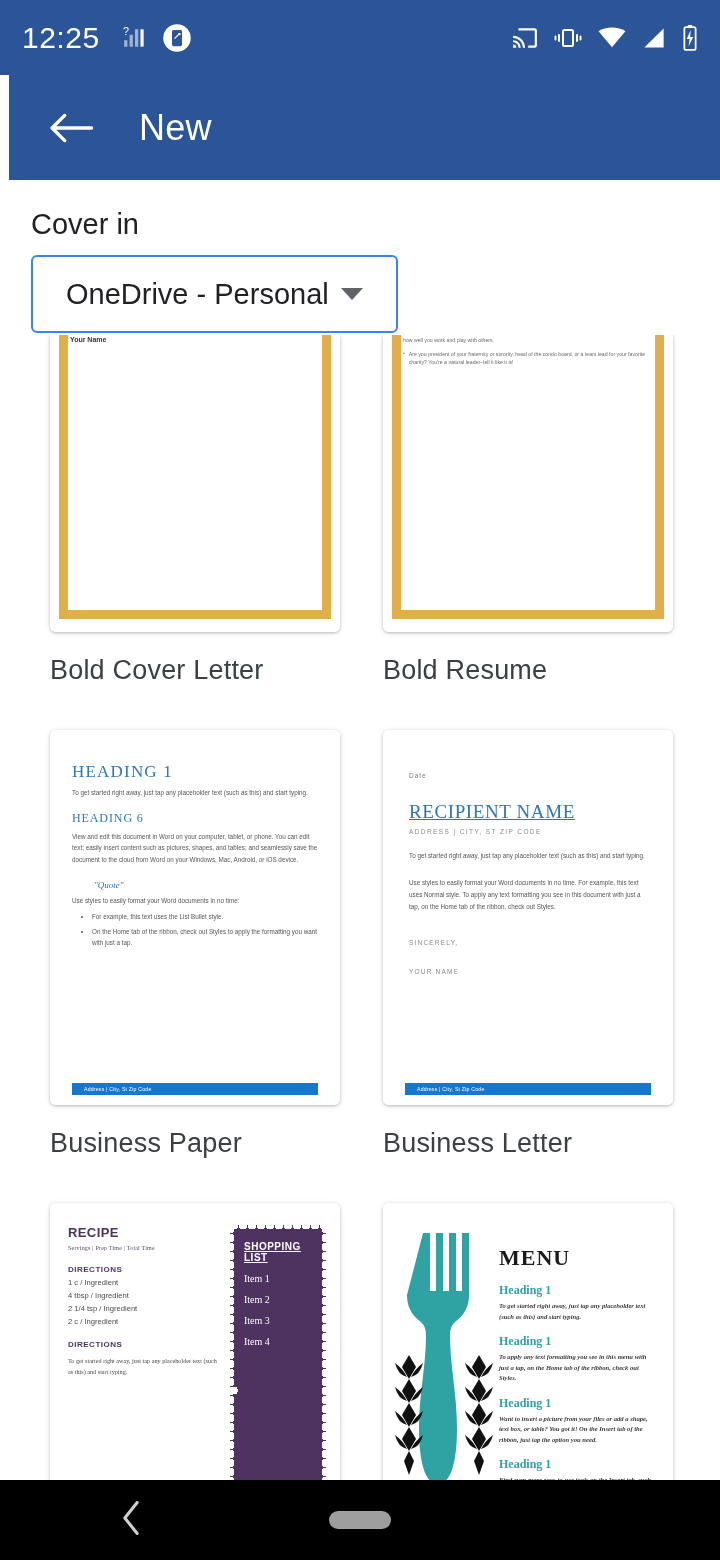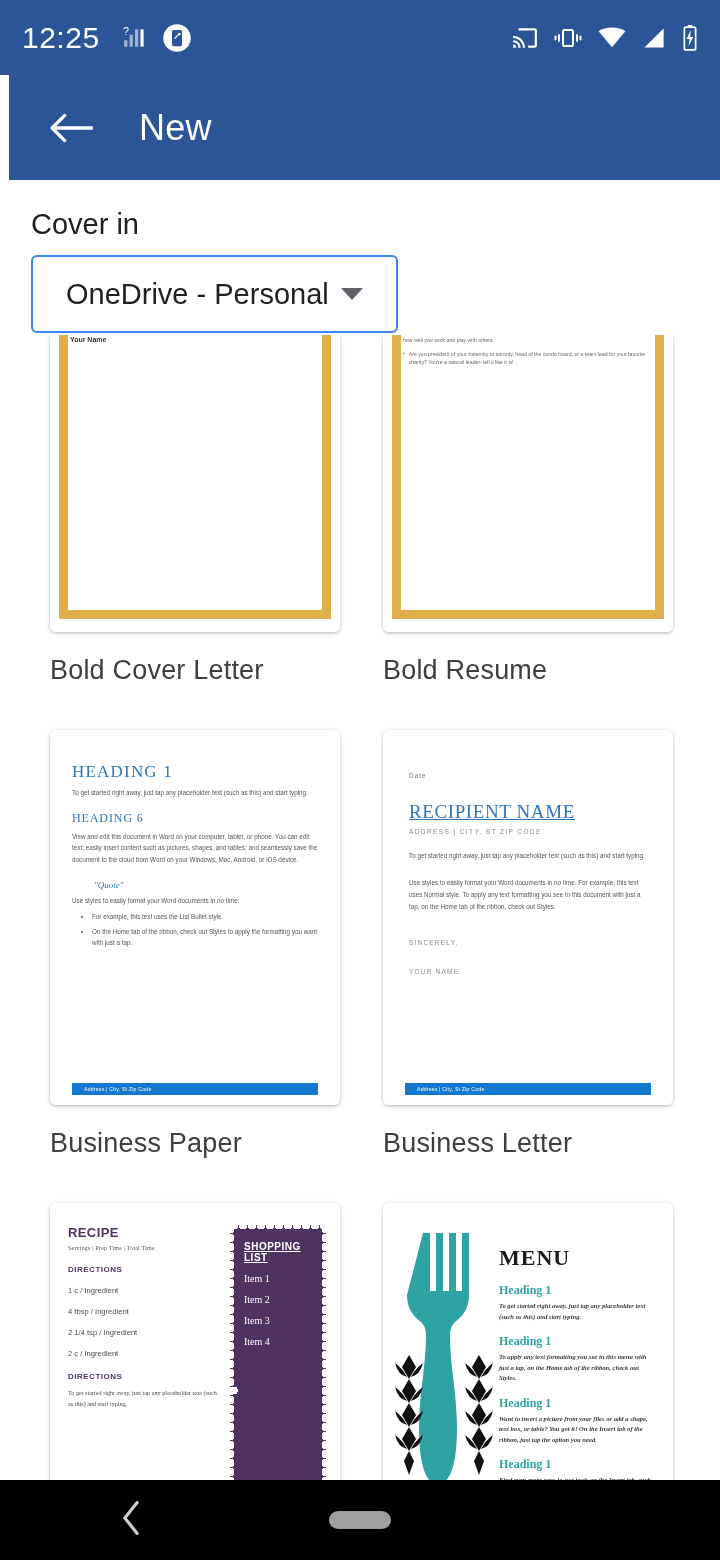--- a/index.html
+++ b/index.html
@@ -101,21 +101,21 @@
   .bl-p { font-size:6.3px; color:#555; line-height:1.9; margin-top:15px; }
   .bl-sign { font-size:6.5px; color:#888; letter-spacing:1.2px; margin-top:26px; }
   .bl-yourname { font-size:6.5px; color:#888; letter-spacing:1.2px; margin-top:22px; }
 
   
   .rp { position:absolute; inset:0; background:#fff; display:flex; padding:22px 14px 22px 18px; gap:10px; }
   .rp-left { width:152px; }
   .rp-title { font-size:13px; color:#4E3260; font-weight:700; letter-spacing:.4px; }
   .rp-meta { font-family:"Liberation Serif", serif; font-size:6px; color:#5b4a66; margin-top:5px; letter-spacing:.2px; }
   .rp-sec { font-size:8px; color:#4E3260; font-weight:700; letter-spacing:.5px; margin-top:14px; }
-  .rp-item { font-size:7.6px; color:#4a4a4a; margin-top:12px; }
+  .rp-item { font-size:7.6px; color:#4a4a4a; margin-top:4px; }
   .rp-dir { font-family:"Liberation Serif", serif; font-size:6.2px; color:#4a4a4a; line-height:1.7; margin-top:7px; }
   .rp-right {
     flex:1; background:#4E3260; padding:16px 0 0 14px;
     -webkit-mask-image:
       radial-gradient(circle 4px at 4px 50%, transparent 98%, #000 100%);
     position:relative;
   }
   .rp-scallop { position:absolute; inset:0; background:#4E3260; }
   .rp-scallop::before, .rp-scallop::after {
     content:""; position:absolute; top:0; bottom:0; width:8px;

